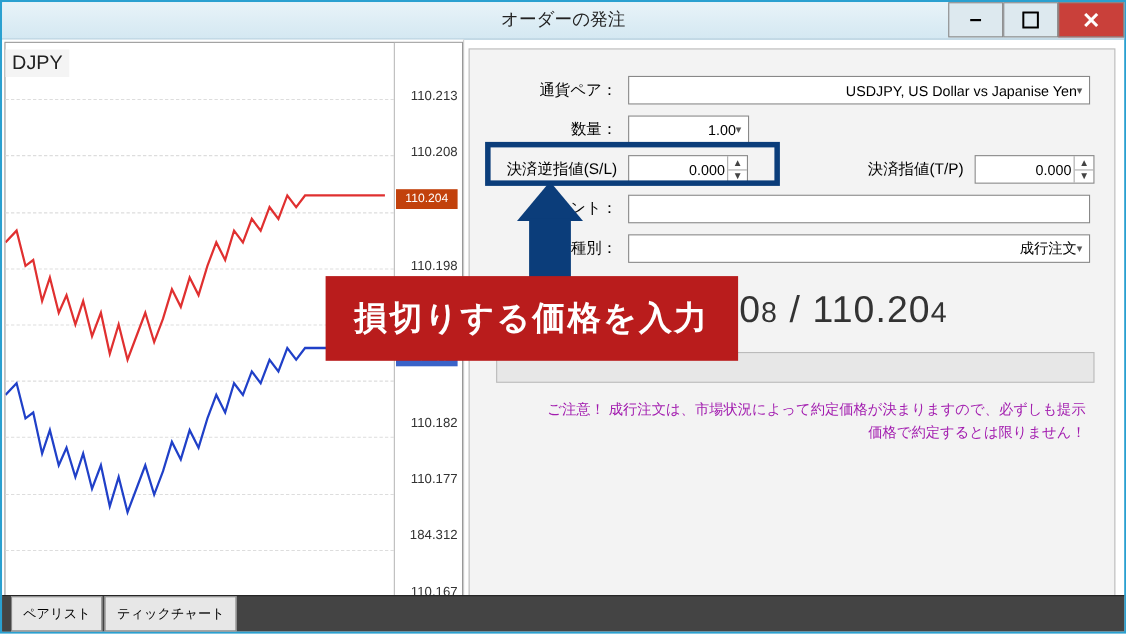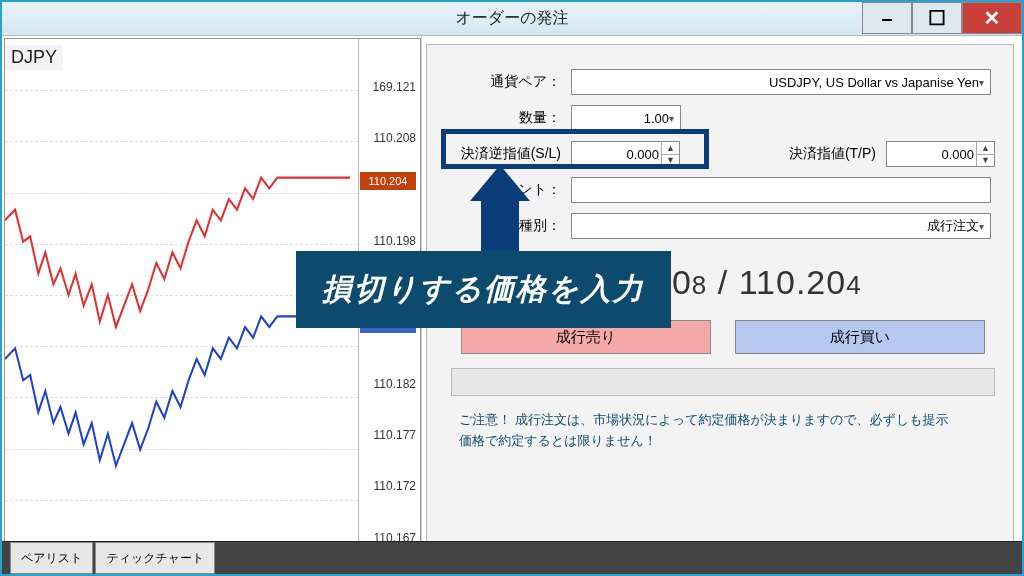--- a/index.html
+++ b/index.html
@@ -100,41 +100,40 @@
   .quote-row .small{ font-size:26px; }
   
   .action-row{ display:flex; gap:24px; justify-content:center; margin-bottom:14px;}
   .act-btn{
     width:250px; height:34px; font-size:15px; display:flex; align-items:center; justify-content:center;
     border:1px solid #888;
   }
   .sell-btn{ background:#f6a9a9; }
   .buy-btn{ background:#b6c7f0; }
   .gray-bar{ height:28px; background:#e7e7e7; border:1px solid #bbb; margin-bottom:14px;}
-  .note { font-size:13px; color:#0c4a6e; line-height:1.6; padding:0 8px; text-align:left; }
+  .note { font-size:13px; color:#a21caf; line-height:1.6; padding:0 8px; text-align:right; }
   
   .sl-highlight{
     position:absolute; border:5px solid #0b3d7a; background:transparent;
     pointer-events:none;
   }
   .arrow-up{
     position:absolute; width:0; height:0;
     border-left:30px solid transparent; border-right:30px solid transparent;
     border-bottom:36px solid #0b3d7a;
     pointer-events:none;
   }
   .arrow-stem{
     position:absolute; background:#0b3d7a; width:38px; height:58px;
     pointer-events:none;
   }
   .callout{
-    position:absolute; background:#0c4a6e; color:#fff; font-weight:bold;
+    position:absolute; background:#b91c1c; color:#fff; font-weight:bold;
     font-size:30px; padding:18px 26px; letter-spacing:2px;
     pointer-events:none;
-    font-style:italic;
   }
   
   .bottom-strip{
     position:absolute; left:0; right:0; bottom:0; height:33px;
     background:#444; border-top:1px solid #222;
     display:flex; align-items:stretch;
   }
   .strip-tab{ background:#e7e7e7; border:1px solid #888; padding:1px 10px; font-size:12px; display:flex; align-items:center; margin-right:2px;}
   .strip-gap{ width:8px; background:#444; }
 </style>
@@ -166,29 +165,29 @@
         <div class="gridline" style="top:80%"></div>
         <div class="gridline" style="top:90%"></div>
       </div>
       <svg class="chart-svg" viewBox="0 0 350 480" preserveAspectRatio="none">
 
         <polyline fill="none" stroke="#2040c8" stroke-width="2" points="0,300 10,290 18,320 25,315 33,350 40,330 48,360 55,345 63,370 70,350 78,380 86,360 94,395 102,370 110,400 118,380 126,360 134,385 142,365 150,340 158,355 166,330 174,345 182,320 190,300 198,315 206,290 214,300 222,280 230,290 238,270 246,280 254,260 262,270 270,260 278,260 286,260 294,260 302,260 310,260 318,260 326,260 334,260 342,260"></polyline>
 
         <polyline fill="none" stroke="#e03030" stroke-width="2" points="0,170 10,160 18,190 25,185 33,220 40,200 48,230 55,215 63,240 70,220 78,250 86,230 94,265 102,240 110,270 118,250 126,230 134,255 142,235 150,210 158,225 166,200 174,215 182,190 190,170 198,185 206,160 214,170 222,150 230,160 238,140 246,150 254,130 262,140 270,130 278,130 286,130 294,130 302,130 310,130 318,130 326,130 334,130 342,130"></polyline>
       </svg>
       <div class="chart-yaxis">
-        <span class="ylabel" style="top:8%">169.121</span>
+        <span class="ylabel" style="top:8%">110.213</span>
         <span class="ylabel" style="top:18%">110.208</span>
         <span class="ybadge red" style="top:26%">110.204</span>
         <span class="ylabel" style="top:38%">110.198</span>
         <span class="ylabel" style="top:48%">110.193</span>
         <span class="ybadge blue" style="top:54%">110.188</span>
         <span class="ylabel" style="top:66%">110.182</span>
         <span class="ylabel" style="top:76%">110.177</span>
-        <span class="ylabel" style="top:86%">110.172</span>
+        <span class="ylabel" style="top:86%">184.312</span>
         <span class="ylabel" style="top:96%">110.167</span>
       </div>
     </div>
   </div>
 
   <div class="form-pane">
     <div class="form-row">
       <div class="form-label">通貨ペア：</div>
       <div class="select pair-select">
         <span>USDJPY, US Dollar vs Japanise Yen</span>
@@ -237,24 +236,20 @@
       <div class="select type-select">
         <span>成行注文</span>
         <span class="caret">▾</span>
       </div>
     </div>
 
     <div class="quote-row">
       <span>110.10</span><span class="small">8</span><span> / </span><span>110.20</span><span class="small">4</span>
     </div>
 
-    <div class="action-row">
-      <div class="act-btn sell-btn">成行売り</div>
-      <div class="act-btn buy-btn">成行買い</div>
-    </div>
 
     <div class="gray-bar"></div>
 
     <div class="note">
       <div>ご注意！ 成行注文は、市場状況によって約定価格が決まりますので、必ずしも提示</div>
       <div>価格で約定するとは限りません！</div>
     </div>
   </div>
 </div>
 

